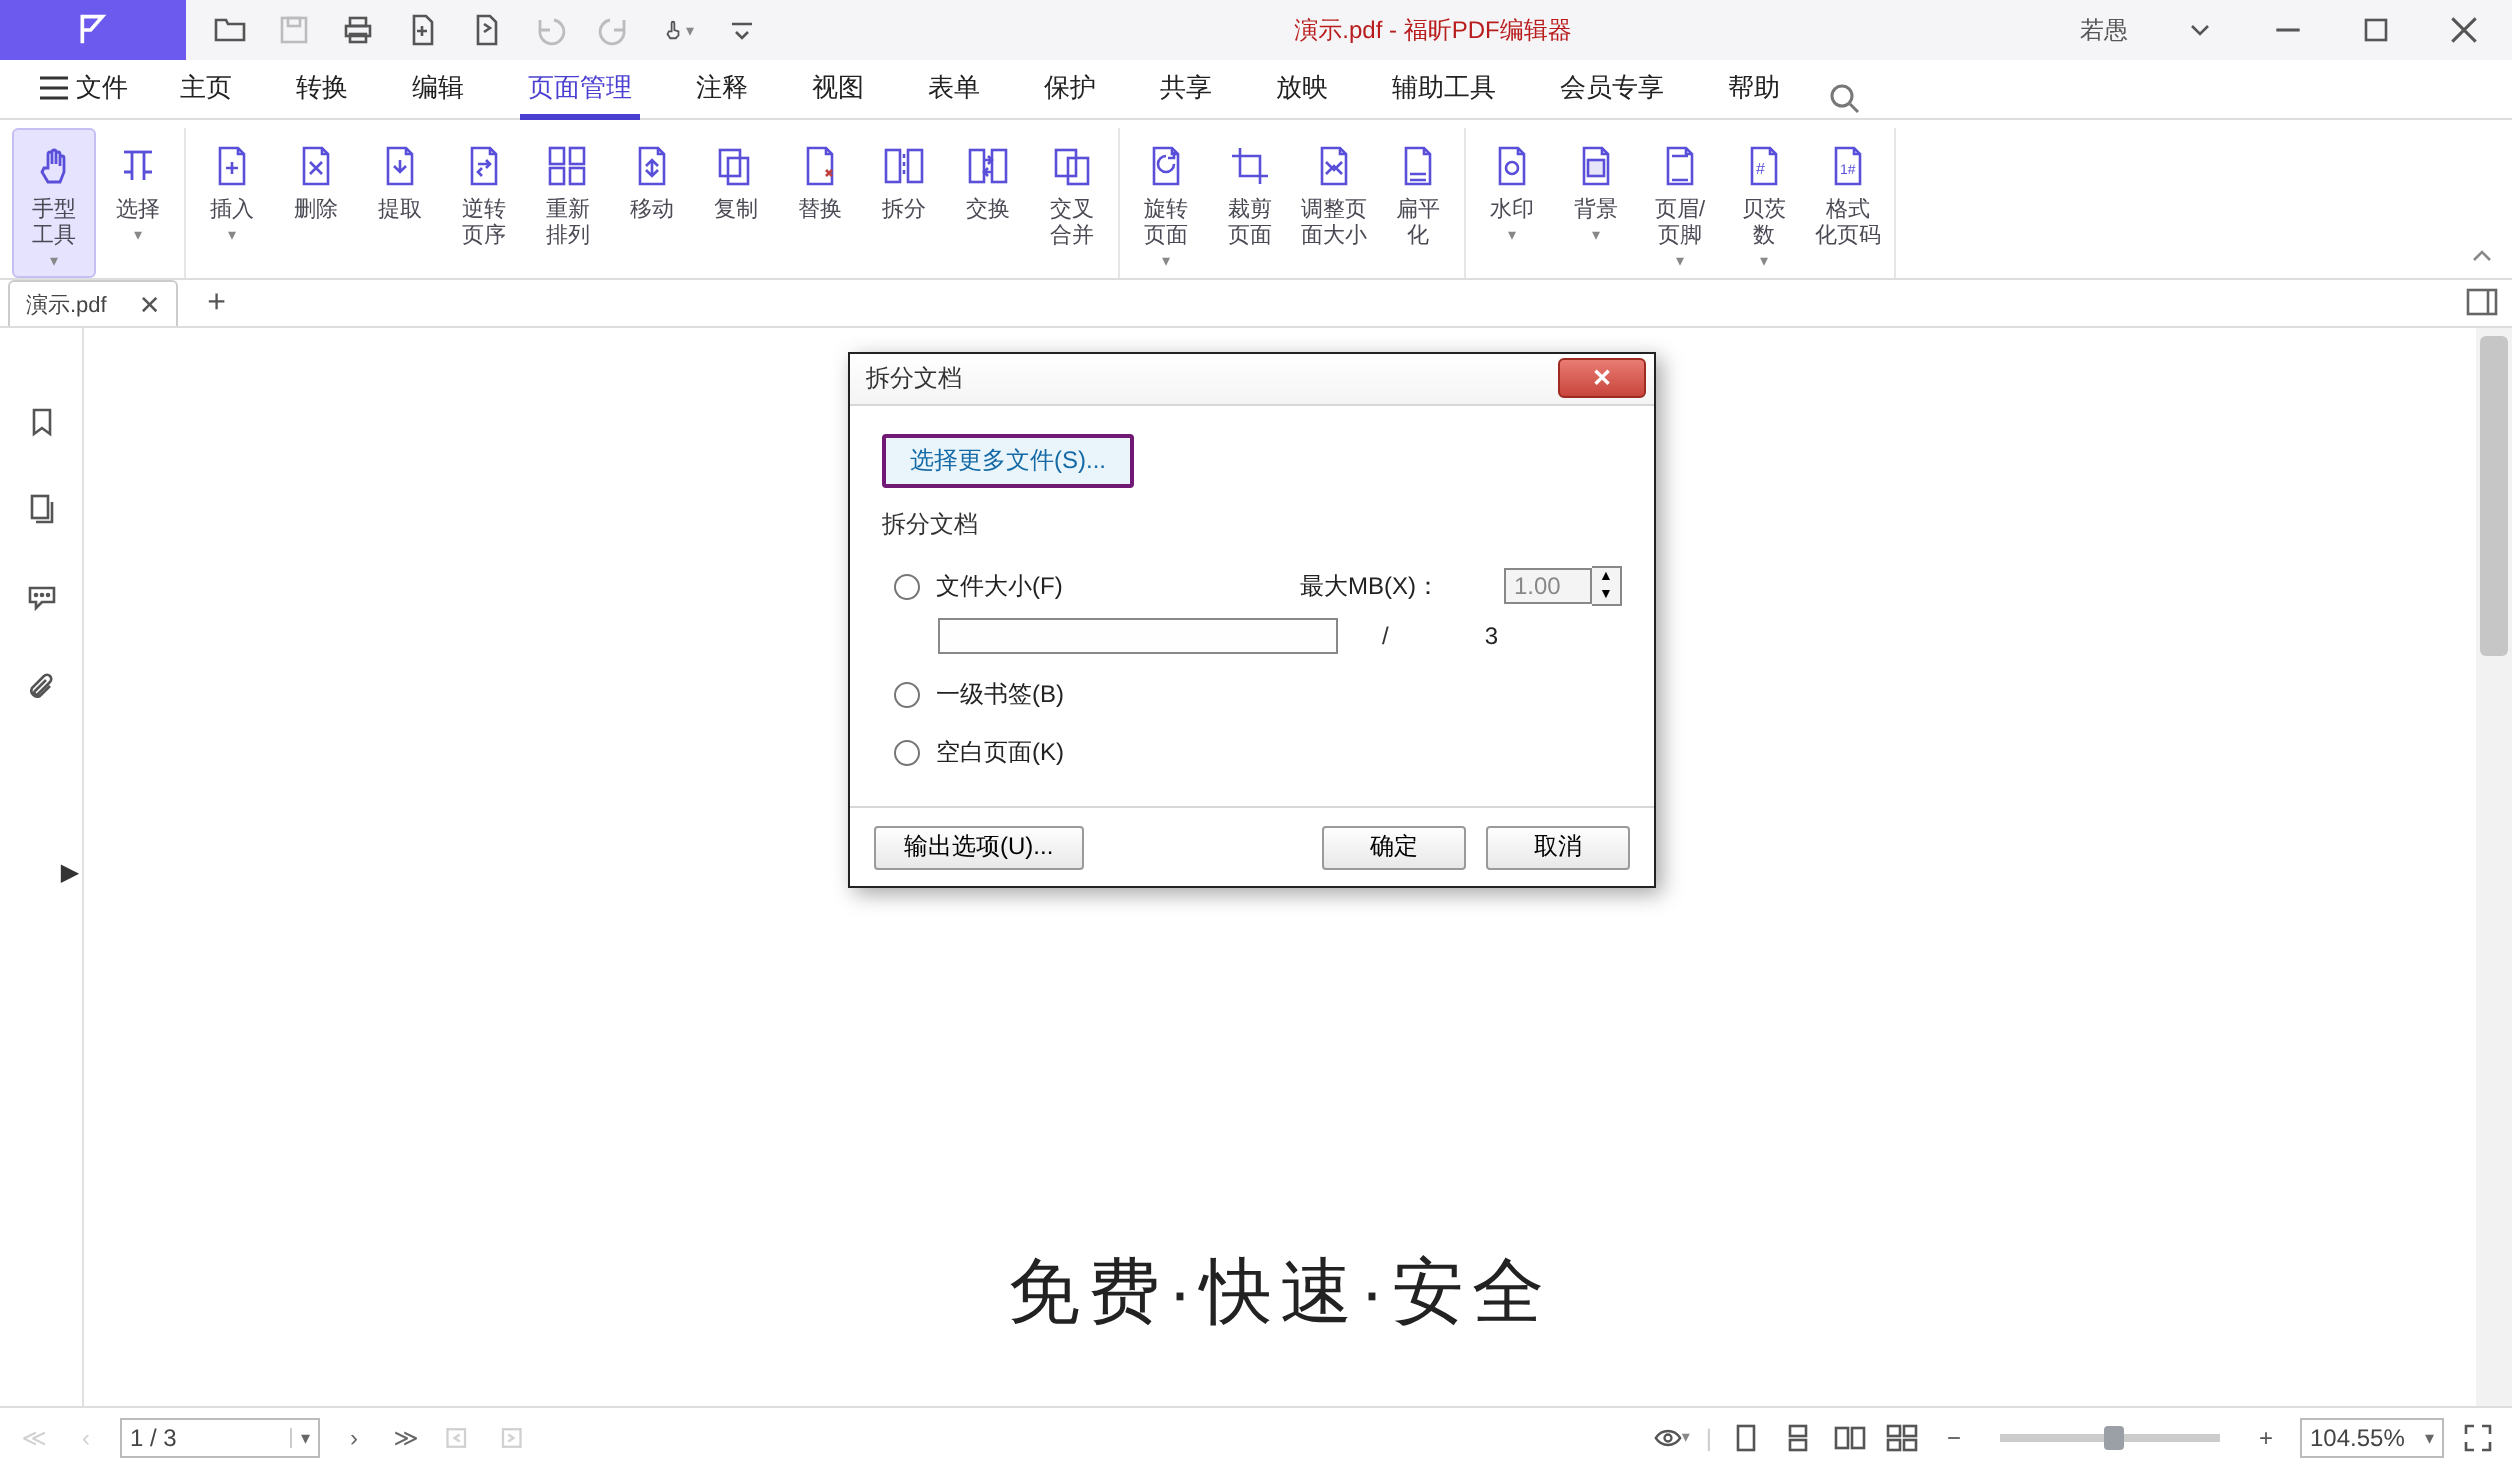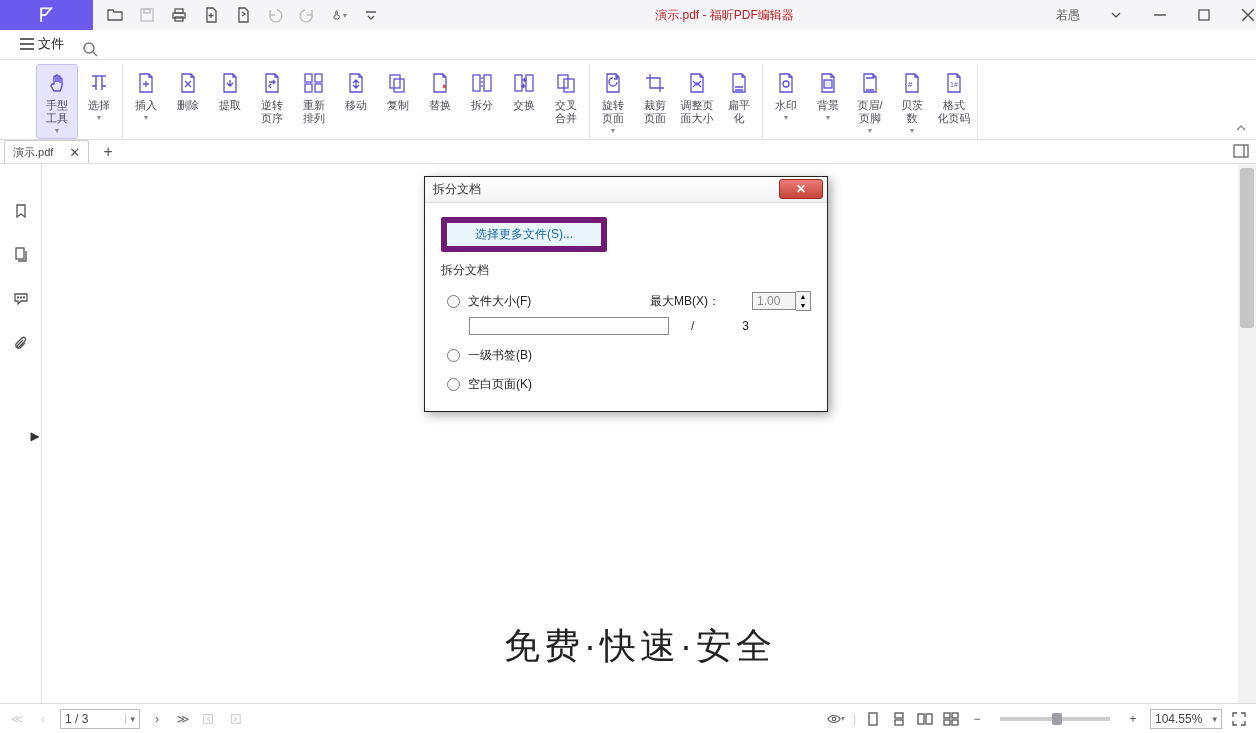--- a/index.html
+++ b/index.html
@@ -6,37 +6,37 @@
 body { margin: 0; background: #fff; width: 1256px; height: 733px; overflow: hidden; position: relative; color: #333; font-size: 12px; }
 
 
 .title-bar { height: 30px; background: #f5f5f7; display: flex; align-items: center; }
 .logo-box { width: 93px; height: 30px; background: #6b5aed; display: flex; align-items: center; justify-content: center; }
 .logo-box svg { width: 20px; height: 20px; }
 .qat { display: flex; align-items: center; gap: 16px; padding: 0 14px; }
 .qat-icon { width: 16px; height: 16px; display: inline-flex; align-items: center; justify-content: center; color: #555; cursor: pointer; }
 .qat-icon.disabled { opacity: .35; cursor: default; }
 .title-text { flex: 1; text-align: center; color: #b91c1c; font-size: 12px; }
-.win-right { display: flex; align-items: center; gap: 28px; padding-right: 0; }
+.win-right { display: flex; align-items: center; gap: 28px; padding-right: 16px; }
 .user-name { color: #555; font-size: 12px; }
 .win-btn { width: 16px; height: 16px; display: inline-flex; align-items: center; justify-content: center; color: #555; cursor: pointer; }
 
 
 .tab-bar { height: 30px; display: flex; align-items: flex-end; gap: 0; border-bottom: 1px solid #ddd; padding-left: 10px; }
 .file-menu { padding: 0 10px; height: 30px; display: flex; align-items: center; gap: 4px; cursor: pointer; color: #222; font-size: 13px; }
 .tab { padding: 0 16px; height: 30px; display: flex; align-items: center; cursor: pointer; color: #222; font-size: 13px; position: relative; }
 .tab.active { color: #4a3fd0; }
 .tab.active::after { content: ""; position: absolute; left: 12px; right: 12px; bottom: -1px; height: 3px; background: #4a3fd0; }
 .tab-search { width: 20px; height: 20px; margin-left: 6px; display: inline-flex; align-items: center; justify-content: center; color: #777; cursor: pointer; }
 
 
 .ribbon { height: 80px; display: flex; align-items: stretch; border-bottom: 1px solid #ddd; padding: 4px 4px 0 4px; position: relative; }
 .rgroup { display: flex; border-right: 1px solid #e5e5e5; padding: 0 2px; }
 .rbtn { width: 42px; display: flex; flex-direction: column; align-items: center; justify-content: flex-start; padding-top: 6px; cursor: pointer; border: 1px solid transparent; border-radius: 3px; color: #4a4a55; font-size: 11px; text-align: center; }
-.rbtn.active { background: #e6e3ff; border-color: #c5bff2; margin-left: 30px; }
+.rbtn.active { background: #e6e3ff; border-color: #c5bff2; }
 .rbtn .ricon { width: 24px; height: 24px; margin-bottom: 4px; display: flex; align-items: center; justify-content: center; color: #5a4fd8; }
 .rbtn .rlabel { line-height: 13px; white-space: nowrap; }
 .rbtn .rlabel2 { line-height: 13px; white-space: nowrap; }
 .rbtn .caret { font-size: 8px; color: #888; margin-top: 1px; }
 .ribbon-collapse { position: absolute; right: 8px; bottom: 4px; width: 14px; height: 14px; display: inline-flex; align-items: center; justify-content: center; color: #888; cursor: pointer; }
 
 
 .doc-tabs { height: 24px; border-bottom: 1px solid #ddd; display: flex; align-items: stretch; position: relative; }
 .doc-tab { background: #fff; border: 1px solid #ccc; border-bottom: none; padding: 0 8px; display: flex; align-items: center; gap: 16px; font-size: 11px; color: #444; margin-left: 4px; border-radius: 3px 3px 0 0; }
 .doc-tab .close-x { cursor: pointer; color: #555; font-size: 13px; }
@@ -52,21 +52,21 @@
 .page { margin: 8px auto 0 auto; width: 1150px; height: 520px; background: #fff; position: relative; }
 .page-banner { position: absolute; left: 50%; transform: translateX(-50%); top: 444px; font-size: 36px; letter-spacing: 4px; color: #222; font-weight: 500; }
 .right-scroll { width: 18px; background: #f2f2f2; position: relative; }
 .right-scroll .thumb { position: absolute; left: 2px; right: 2px; top: 4px; height: 160px; background: #c6c6c6; border-radius: 3px; }
 
 
 .dialog { position: absolute; left: 424px; top: 176px; width: 404px; background: #fff; border: 1px solid #222; box-shadow: 3px 3px 10px rgba(0,0,0,.35); }
 .dlg-title { height: 26px; background: linear-gradient(#fff,#f4f4f4); border-bottom: 1px solid #d7d7d7; display: flex; align-items: center; padding-left: 8px; font-size: 12px; color: #333; position: relative; }
 .dlg-close { position: absolute; right: 4px; top: 2px; width: 44px; height: 20px; background: linear-gradient(#e97c73,#c8453c); border: 1px solid #9e2b22; border-radius: 3px; display: flex; align-items: center; justify-content: center; color: #fff; font-weight: bold; cursor: pointer; font-size: 12px; }
 .dlg-body { padding: 14px 16px 10px 16px; font-size: 12px; color: #222; }
-.dlg-morefiles { display: inline-block; padding: 3px 28px; background: #e9f5fb; border: 6px solid #701a75; border-radius: 2px; color: #156aa6; cursor: pointer; font-size: 12px; }
+.dlg-morefiles { display: inline-block; padding: 3px 12px; background: #e9f5fb; border: 2px solid #701a75; border-radius: 2px; color: #156aa6; cursor: pointer; font-size: 12px; }
 .dlg-group-label { margin: 10px 0 6px 0; color: #333; }
 .opt-row { display: flex; align-items: center; gap: 8px; margin: 12px 0 8px 6px; }
 .opt-row input[type=radio] { margin: 0; }
 .opt-label { min-width: 140px; }
 .opt-right-label { width: 88px; text-align: left; margin-left: auto; }
 .spin { display: flex; align-items: center; margin-left: 6px; }
 .spin input { width: 44px; height: 18px; border: 1px solid #888; font-size: 12px; padding: 0 4px; }
 .spin-btns { display: flex; flex-direction: column; border: 1px solid #888; border-left: none; }
 .spin-btns button { width: 14px; height: 9px; font-size: 7px; line-height: 7px; border: none; background: #f4f4f4; cursor: pointer; padding: 0; }
 .info-icon { display: inline-flex; width: 14px; height: 14px; border-radius: 50%; background: #3a78d6; color: #fff; align-items: center; justify-content: center; font-size: 10px; margin-left: 6px; font-style: italic; }
@@ -74,21 +74,21 @@
 .range-suffix { margin-left: 14px; color: #333; }
 .range-total { margin-left: 40px; }
 .dlg-footer { height: 40px; border-top: 1px solid #d7d7d7; display: flex; align-items: center; padding: 0 12px; gap: 10px; }
 .dlg-btn { height: 22px; padding: 0 14px; background: linear-gradient(#fefefe,#e8e8e8); border: 1px solid #9a9a9a; border-radius: 2px; cursor: pointer; font-size: 12px; }
 .dlg-footer .spacer { flex: 1; }
 
 
 .status-bar { position: absolute; left: 0; right: 0; bottom: 0; height: 30px; border-top: 1px solid #ddd; display: flex; align-items: center; padding: 0 8px; gap: 8px; color: #444; font-size: 12px; }
 .sb-btn { width: 18px; height: 18px; display: inline-flex; align-items: center; justify-content: center; color: #666; cursor: pointer; }
 .sb-btn.disabled { opacity: .3; cursor: default; }
-.page-field { height: 20px; border: 1px solid #bbb; padding: 0 4px; width: 80px; font-size: 12px; display: flex; align-items: center; justify-content: space-between; text-align: right; }
+.page-field { height: 20px; border: 1px solid #bbb; padding: 0 4px; width: 100px; font-size: 12px; display: flex; align-items: center; justify-content: space-between; text-align: right; }
 .page-field .dd { border-left: 1px solid #ccc; padding-left: 4px; cursor: pointer; font-size: 9px; color: #666; }
 .sb-spacer { flex: 1; }
 .view-btn { width: 18px; height: 18px; display: inline-flex; align-items: center; justify-content: center; color: #555; cursor: pointer; }
 .zoom-slider { width: 110px; height: 4px; background: #ccc; position: relative; margin: 0 6px; }
 .zoom-slider .knob { position: absolute; top: -4px; left: 52px; width: 10px; height: 12px; background: #9aa0a6; border-radius: 2px; }
 .zoom-pct { width: 72px; height: 20px; border: 1px solid #bbb; display: flex; align-items: center; justify-content: space-between; padding: 0 4px; }
 .zoom-pct .dd { font-size: 9px; color: #666; cursor: pointer; }
 .svg-icon { width: 100%; height: 100%; }
 </style>
 </head>
@@ -179,20 +179,35 @@
   </div>
 </div>
 
 <div class="tab-bar">
   <div class="file-menu">
     <svg width="14" height="12" viewBox="0 0 14 12" stroke="#333" stroke-width="1.4">
         <path d="M0 1h14M0 6h14M0 11h14"></path>
       </svg>
     <span>文件</span>
   </div>
+  <div id="tabs-host" style="display: flex;">
+      <div class="tab">主页</div>
+      <div class="tab">转换</div>
+      <div class="tab">编辑</div>
+      <div class="tab active">页面管理</div>
+      <div class="tab">注释</div>
+      <div class="tab">视图</div>
+      <div class="tab">表单</div>
+      <div class="tab">保护</div>
+      <div class="tab">共享</div>
+      <div class="tab">放映</div>
+      <div class="tab">辅助工具</div>
+      <div class="tab">会员专享</div>
+      <div class="tab">帮助</div>
+    </div>
   <span class="tab-search">
       <svg viewBox="0 0 16 16" width="16" height="16" fill="none" stroke="currentColor" stroke-width="1.5">
         <circle cx="7" cy="7" r="5"></circle>
         <path d="M11 11l4 4"></path>
       </svg>
     </span>
 </div>
 
 <div class="ribbon">
   <div id="ribbon-host" style="display:flex;">
@@ -528,20 +543,26 @@
 
     <div class="opt-row">
       <input type="radio" name="split" style="">
       <span>一级书签(B)</span>
     </div>
     <div class="opt-row">
       <input type="radio" name="split" style="">
       <span>空白页面(K)</span>
     </div>
   </div>
+  <div class="dlg-footer">
+    <button class="dlg-btn">输出选项(U)...</button>
+    <div class="spacer"></div>
+    <button class="dlg-btn" style="width:72px">确定</button>
+    <button class="dlg-btn" style="width:72px">取消</button>
+  </div>
 </div>
 
 <div class="status-bar">
   <span class="sb-btn disabled">≪</span>
   <span class="sb-btn disabled">‹</span>
   <div class="page-field">
     <span>1 / 3</span>
     <span class="dd">▾</span>
   </div>
   <span class="sb-btn">›</span>

